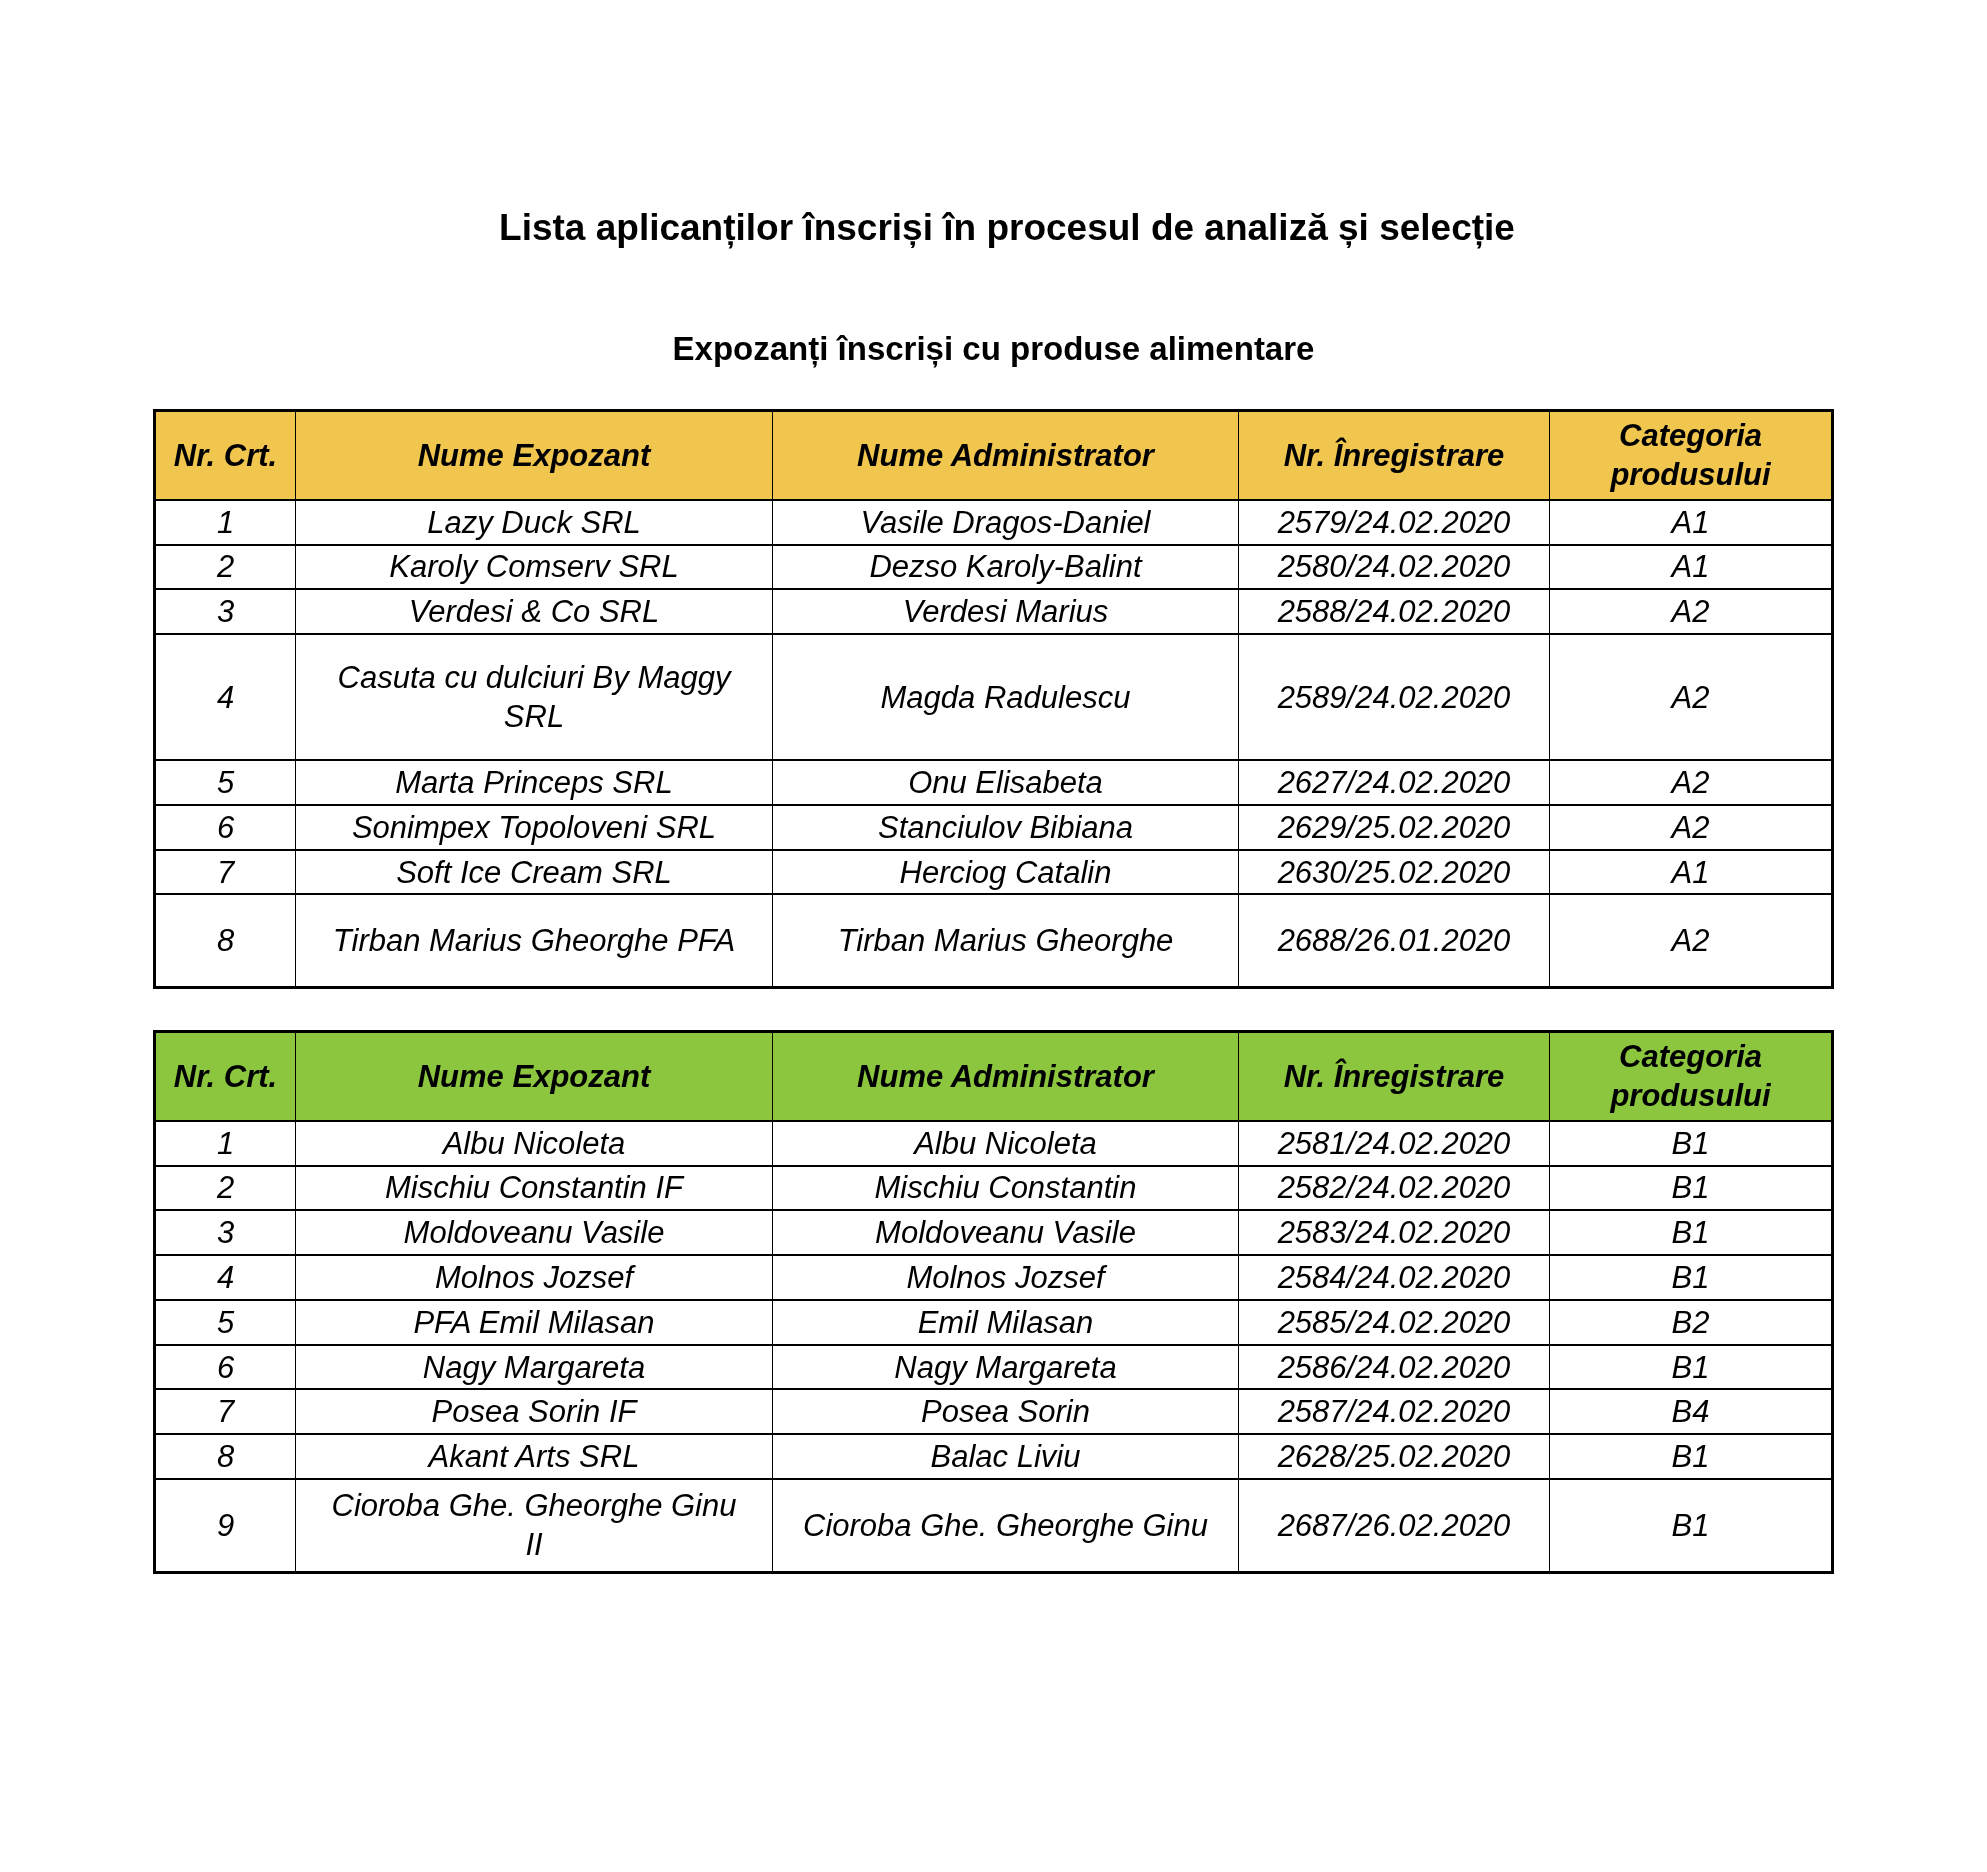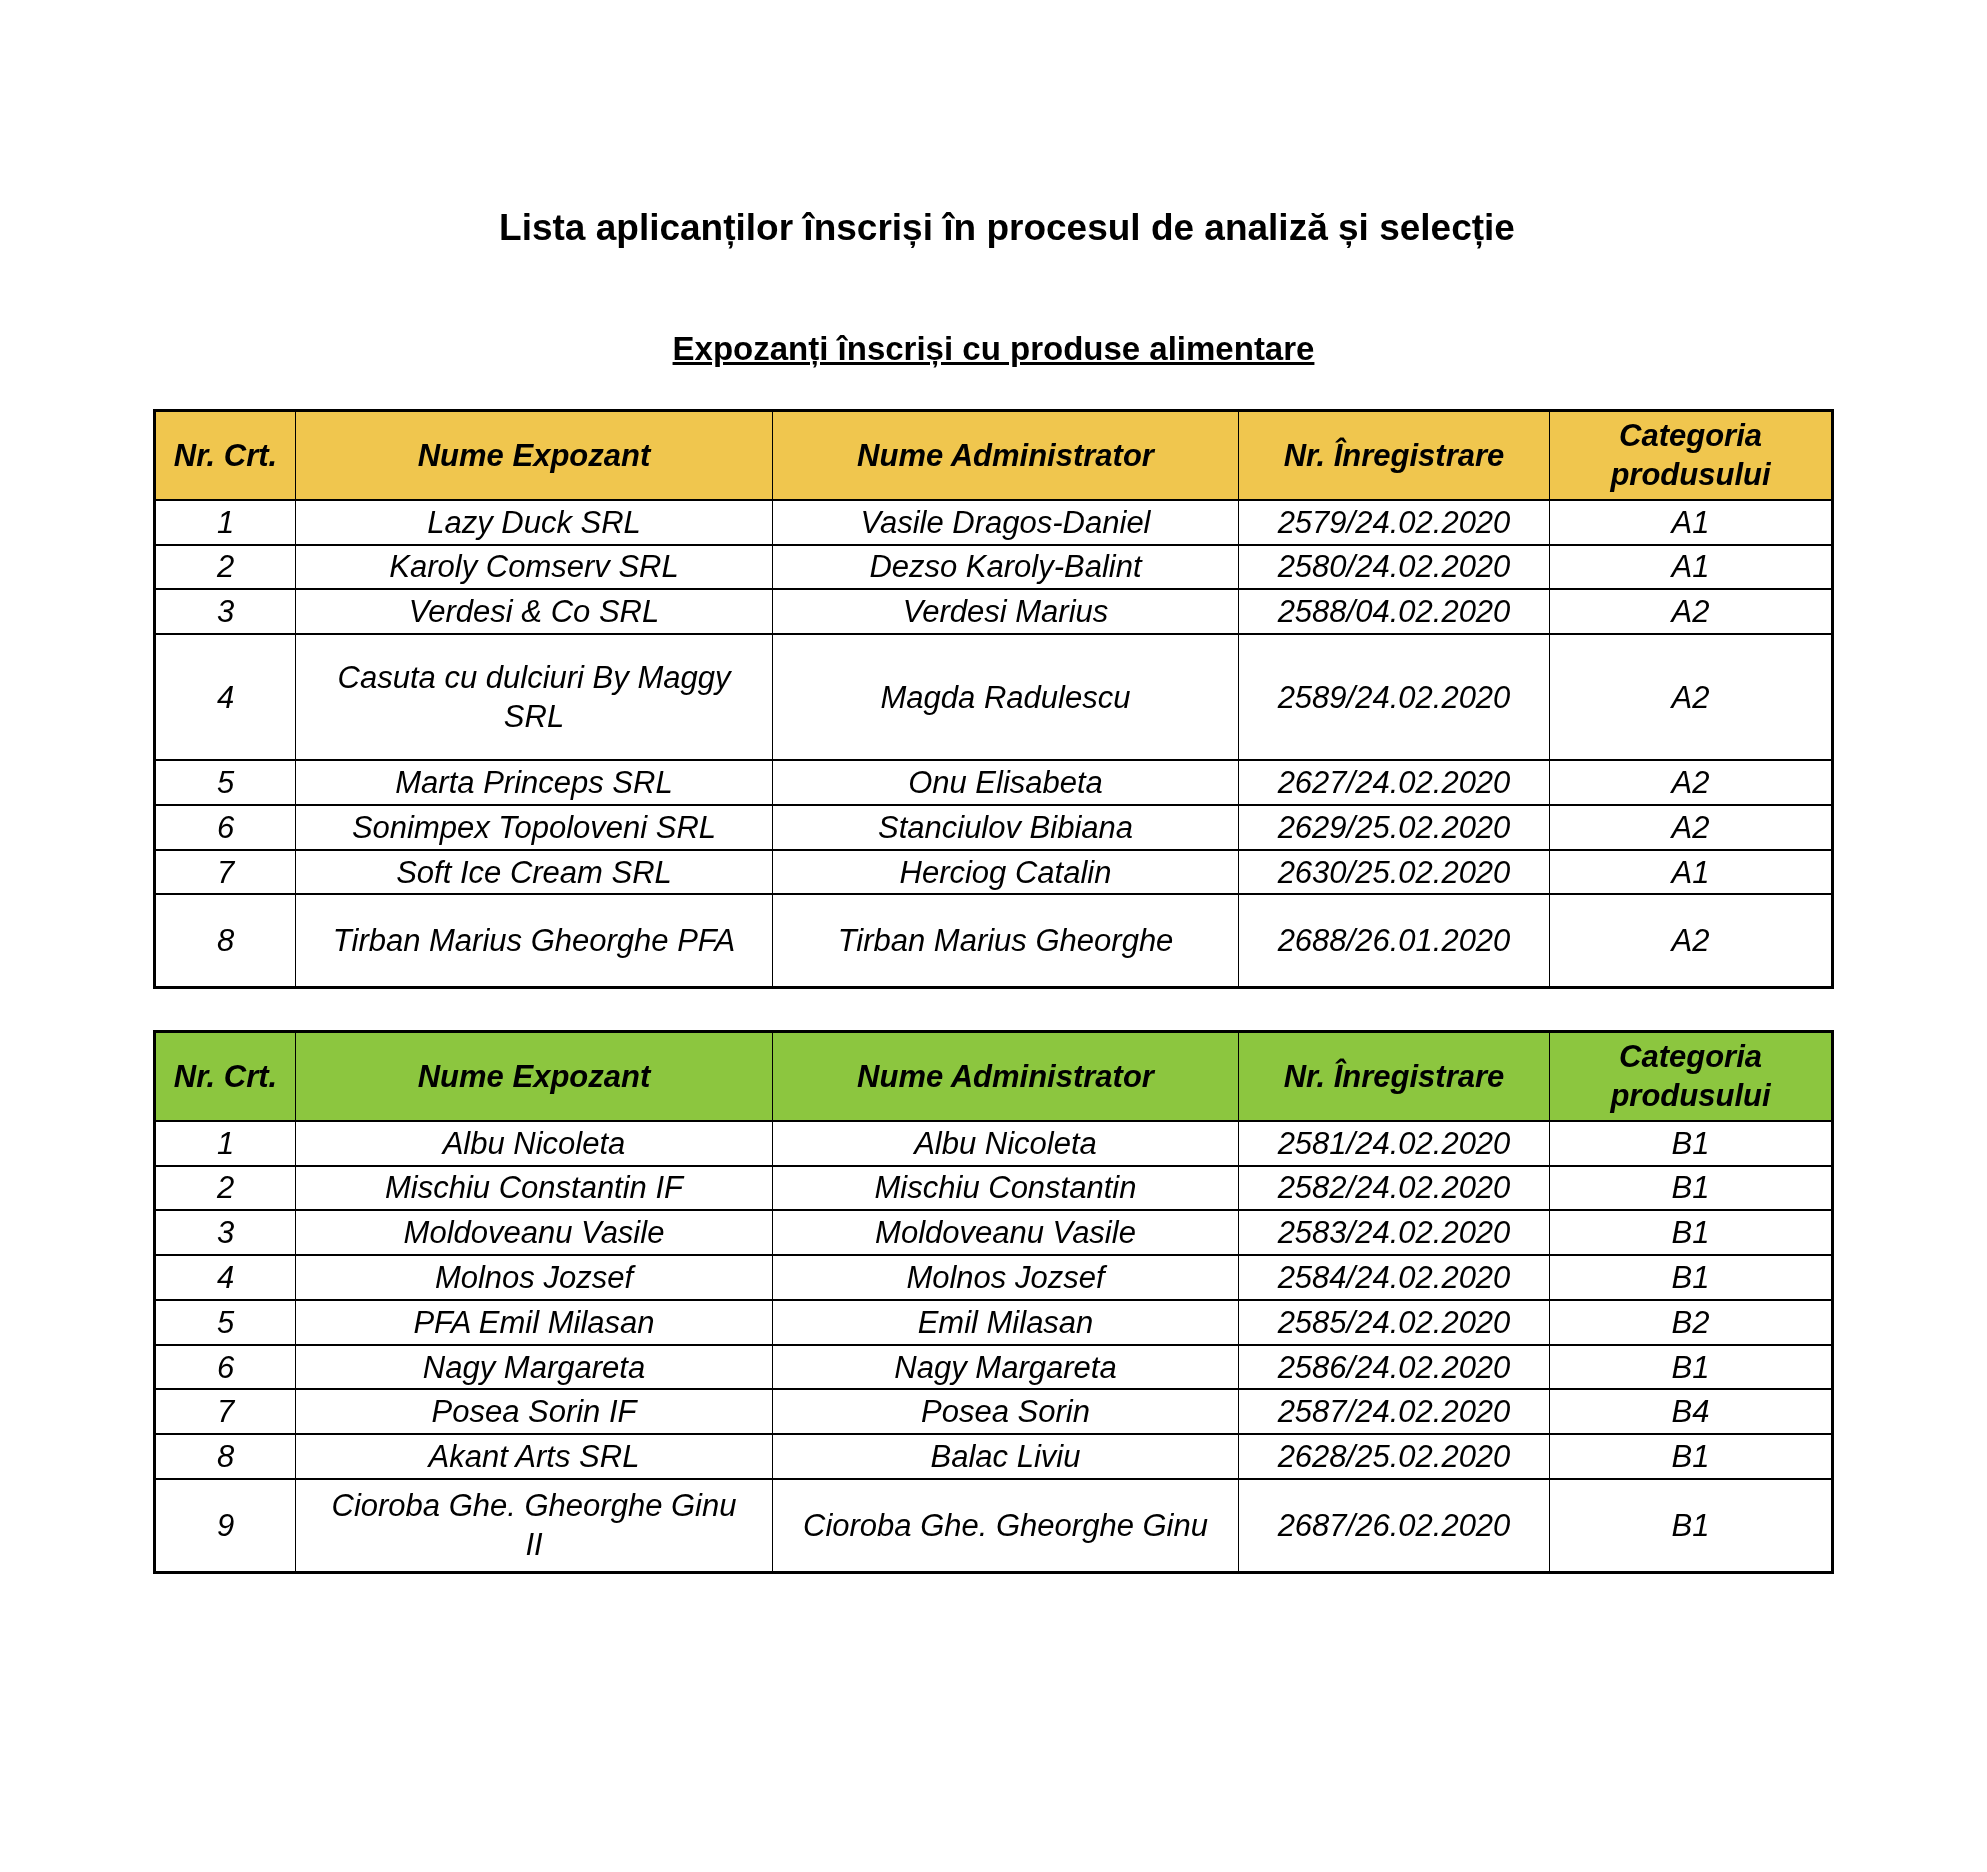--- a/index.html
+++ b/index.html
@@ -25,21 +25,20 @@
     font-weight: bold;
     font-size: 37px;
     line-height: 56px;
     padding-left: 27px;
   }
   .section-heading {
     text-align: center;
     font-size: 33px;
     font-weight: bold;
     margin: 0;
-    text-decoration: underline;
   }
   .section-heading.first {
     margin-top: 74px;
   }
   .section-heading.second {
     margin-top: 56px;
   }
   table.data-table {
     border-collapse: collapse;
     table-layout: fixed;
@@ -118,21 +117,21 @@
             <td>2</td>
             <td>Karoly Comserv SRL</td>
             <td>Dezso Karoly-Balint</td>
             <td>2580/24.02.2020</td>
             <td>A1</td>
           </tr>
           <tr>
             <td>3</td>
             <td>Verdesi &amp; Co SRL</td>
             <td>Verdesi Marius</td>
-            <td>2588/04.02.2020</td>
+            <td>2588/24.02.2020</td>
             <td>A2</td>
           </tr>
           <tr>
             <td>4</td>
             <td>Casuta cu dulciuri By Maggy
 SRL</td>
             <td>Magda Radulescu</td>
             <td>2589/24.02.2020</td>
             <td>A2</td>
           </tr>

